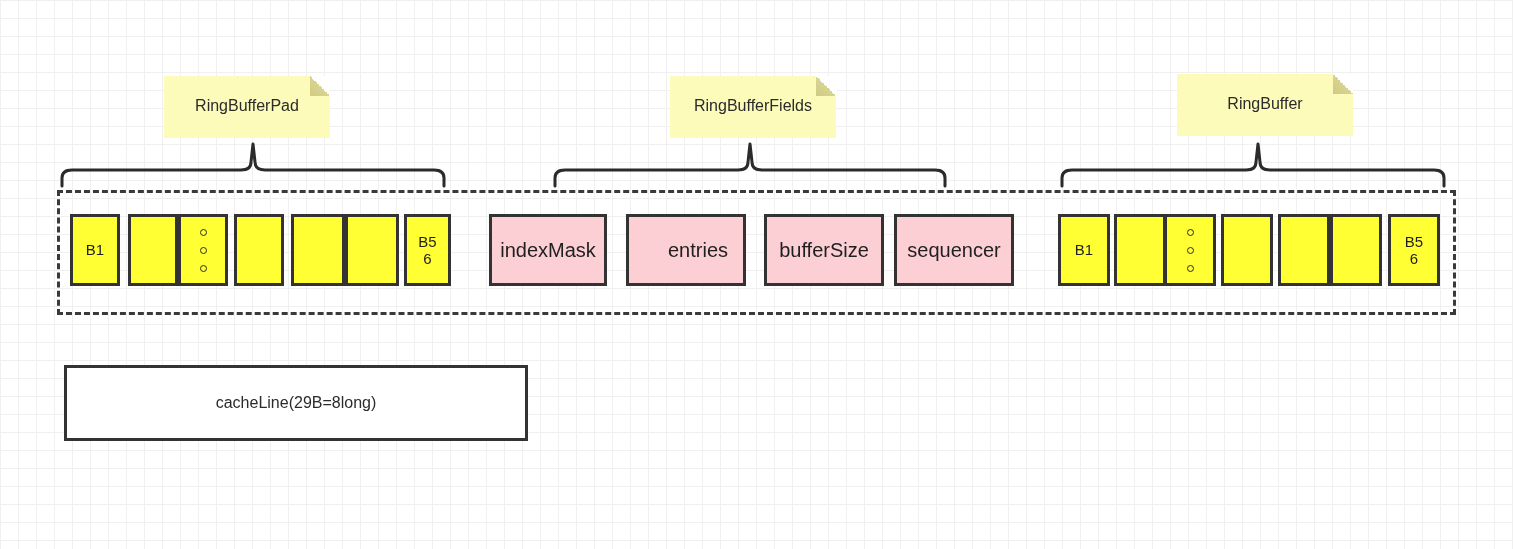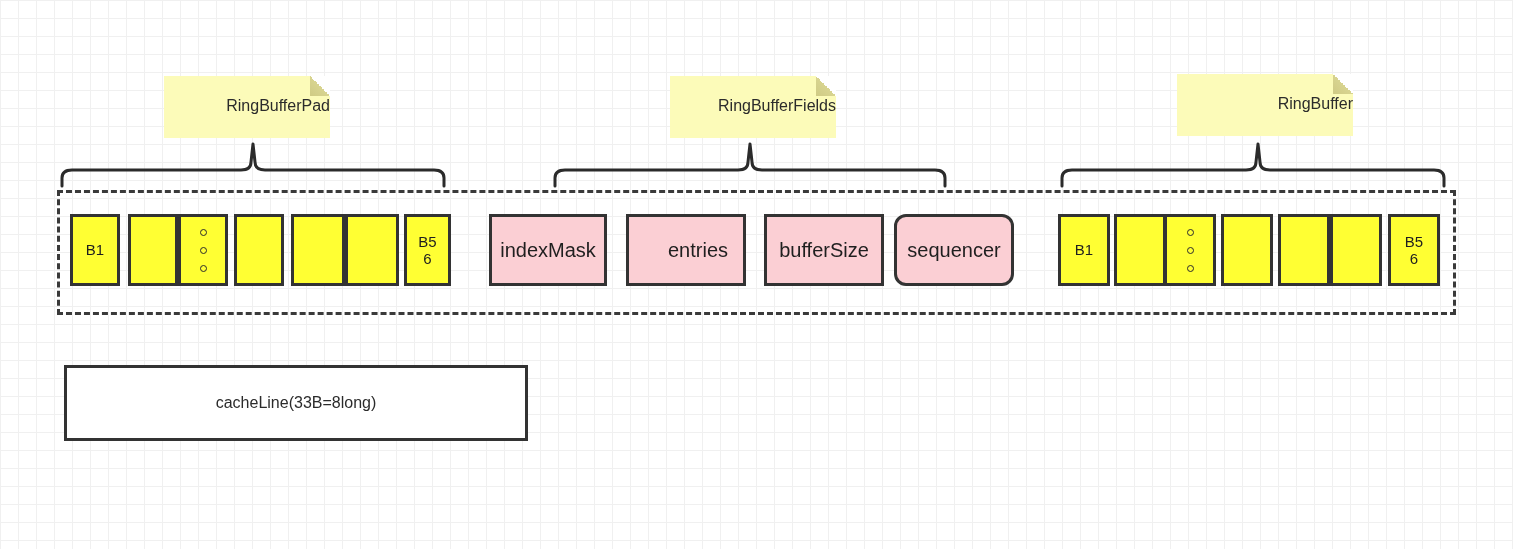--- a/index.html
+++ b/index.html
@@ -34,21 +34,21 @@
   }
 
   
   .note {
     position: absolute;
     background: #fcfbb9;
     color: #2b2b2b;
     font-size: 16px;
     display: flex;
     align-items: center;
-    justify-content: flex-end;
+    justify-content: center;
     box-sizing: border-box;
     padding-bottom: 2px;
   }
   .note .note-label {
     pointer-events: none;
     white-space: nowrap;
   }
   .note .fold {
     position: absolute;
     top: 0;
@@ -211,21 +211,21 @@
 
   <div class="cell field" style="left:489px; top:214px; width:118px; height:72px;">
     <span class="cell-label">indexMask</span>
   </div>
   <div class="cell field" style="left:626px; top:214px; width:120px; height:72px;padding-left:24px;">
     <span class="cell-label">entries</span>
   </div>
   <div class="cell field" style="left:764px; top:214px; width:120px; height:72px;">
     <span class="cell-label">bufferSize</span>
   </div>
-  <div class="cell field" style="left:894px; top:214px; width:120px; height:72px;border-radius:12px;">
+  <div class="cell field" style="left:894px; top:214px; width:120px; height:72px;">
     <span class="cell-label">sequencer</span>
   </div>
 
   <div class="cell pad" style="left:1058px; top:214px; width:52px; height:72px;">
     <span class="cell-label">B1</span>
   </div>
   <div class="cell pad" style="left:1114px; top:214px; width:52px; height:72px;">
     <span class="cell-label"></span>
   </div>
   <div class="cell pad" style="left:1164px; top:214px; width:52px; height:72px;">
@@ -243,17 +243,17 @@
   </div>
   <div class="cell pad" style="left:1330px; top:214px; width:52px; height:72px;">
     <span class="cell-label"></span>
   </div>
   <div class="cell pad" style="left:1388px; top:214px; width:52px; height:72px;">
     <span class="cell-label">B5
 6</span>
   </div>
 
   <div id="cacheline-box">
-    <span>cacheLine(33B=8long)</span>
+    <span>cacheLine(29B=8long)</span>
   </div>
 
 
 </div>
 
 </body></html>

